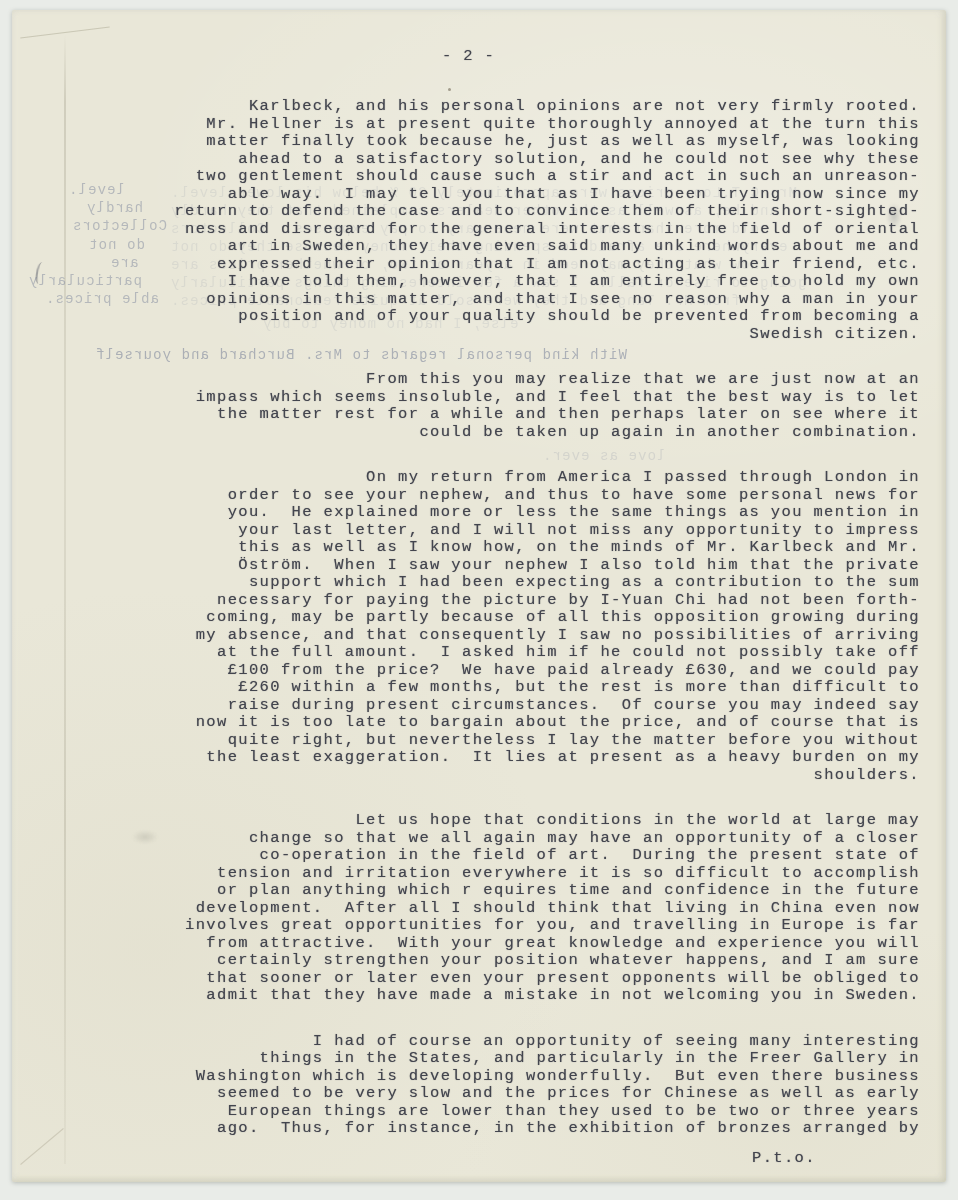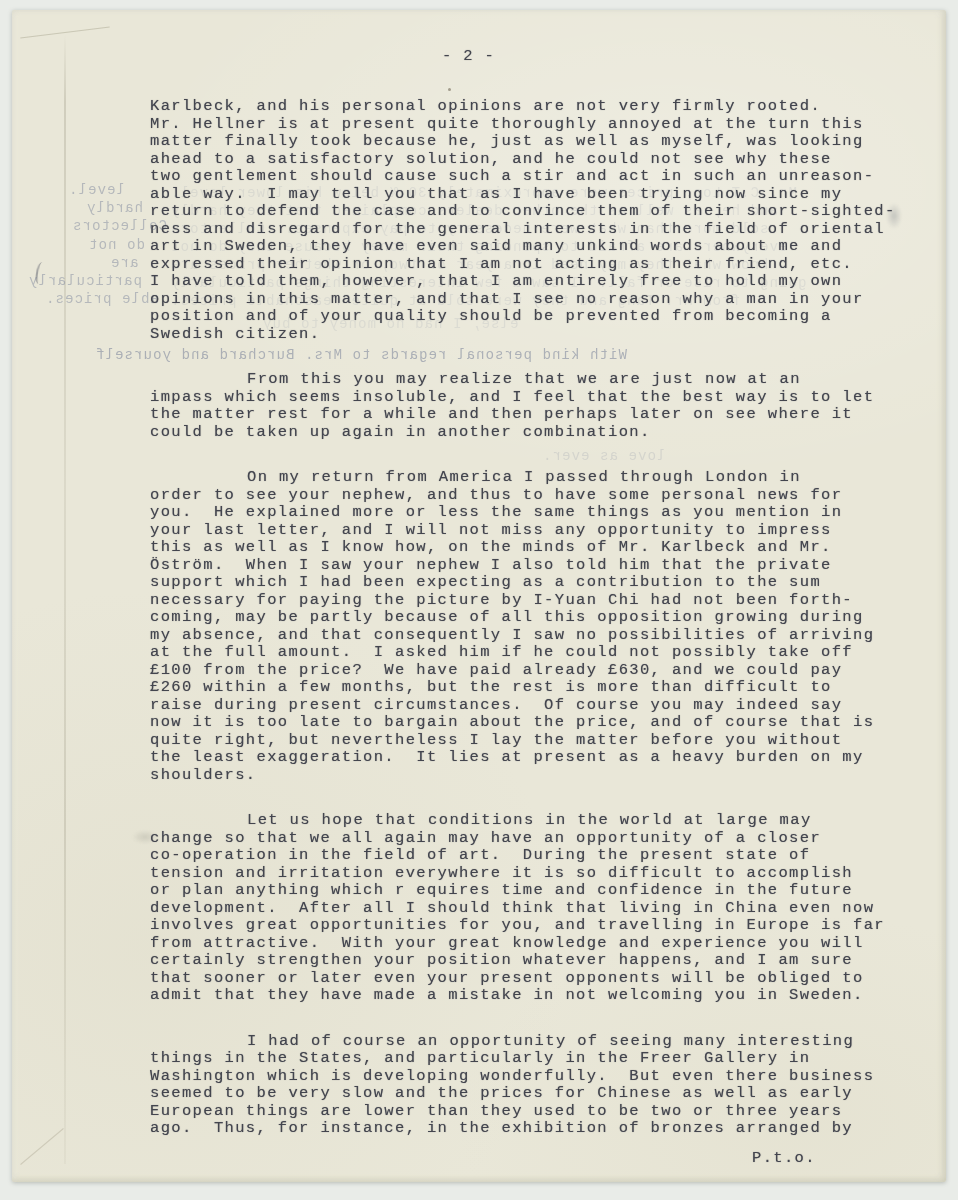--- a/index.html
+++ b/index.html
@@ -27,20 +27,21 @@
     border-radius:2px;
   }
   .typewritten{
     font-family:"Liberation Mono","DejaVu Sans Mono",monospace;
     font-size:15.5px;
     line-height:17.5px;
     letter-spacing:1.35px;
     color:#43454e;
     text-shadow:0 0 1px rgba(62,64,74,0.55);
     white-space:pre;
+    text-align:right;
   }
   .page-number{
     position:absolute;left:430px;top:38px;
     width:80px;text-align:left;
   }
   .letter-body{
     position:absolute;left:138px;top:88px;width:770px;
   }
   .para + .para{margin-top:17px;}
   .para.indent .line:first-child{text-indent:97px;margin-top:28px;}

